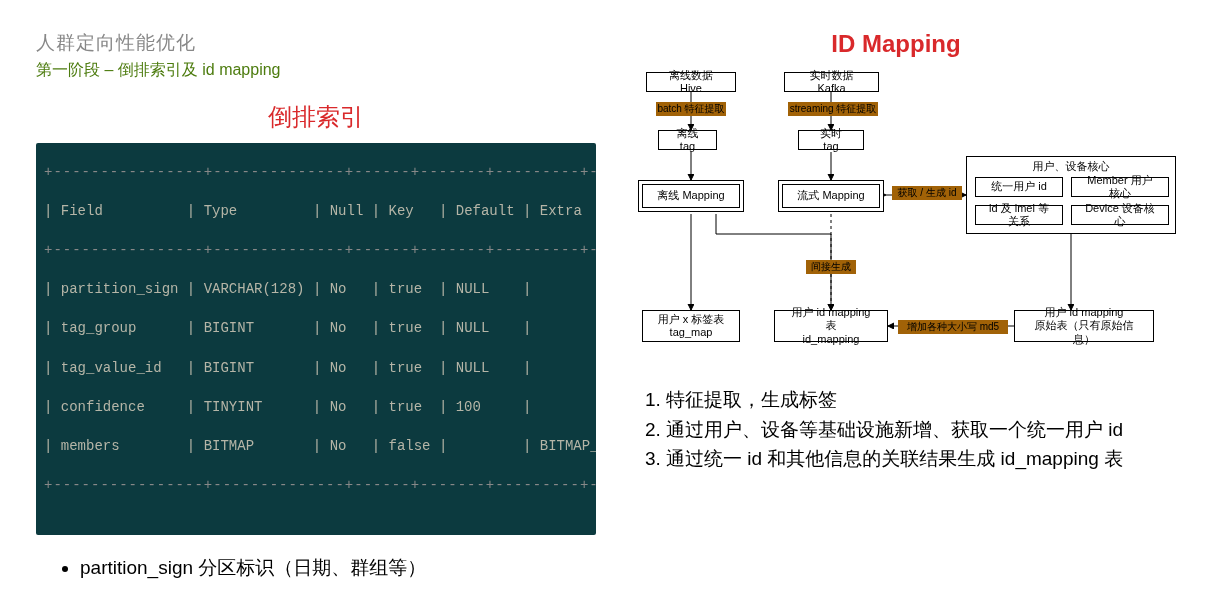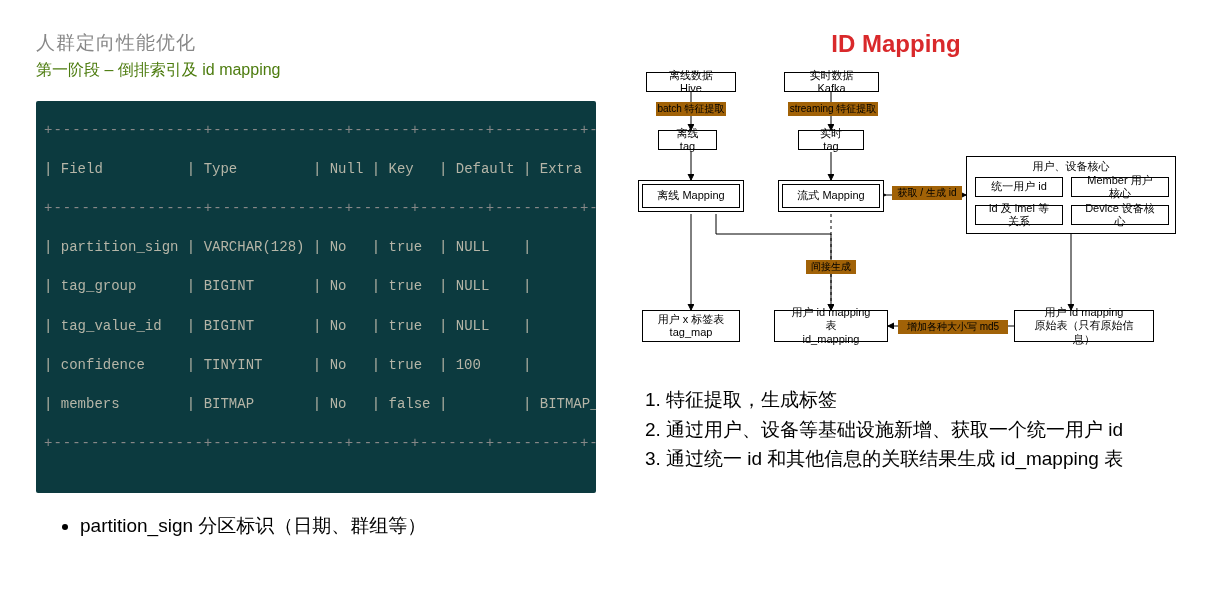--- a/index.html
+++ b/index.html
@@ -38,20 +38,21 @@
 svg.dsvg .dash { stroke-dasharray: 3 3; }
 svg.dsvg marker path { fill: #000; stroke: #000; }
 </style>
 </head>
 <body>
 
 <div class="slide">
   <div class="left-col">
     <div class="main-title">人群定向性能优化</div>
     <div class="sub-title">第一阶段 – 倒排索引及 id mapping</div>
+    <div class="section-heading">倒排索引</div>
 
     <div class="sql-table">
 <div class="row sql-hr">+----------------+--------------+------+-------+---------+--------------+</div>
 <div class="row">| <span>Field</span>          | <span>Type</span>         | <span>Null</span> | <span>Key</span>   | <span>Default</span> | <span>Extra</span>        |</div>
 <div class="row sql-hr">+----------------+--------------+------+-------+---------+--------------+</div>
 <div class="row">| <span>partition_sign</span> | <span>VARCHAR(128)</span> | <span>No</span>   | <span>true</span>  | <span>NULL</span>    |              |</div>
 <div class="row">| <span>tag_group</span>      | <span>BIGINT</span>       | <span>No</span>   | <span>true</span>  | <span>NULL</span>    |              |</div>
 <div class="row">| <span>tag_value_id</span>   | <span>BIGINT</span>       | <span>No</span>   | <span>true</span>  | <span>NULL</span>    |              |</div>
 <div class="row">| <span>confidence</span>     | <span>TINYINT</span>      | <span>No</span>   | <span>true</span>  | <span>100</span>     |              |</div>
 <div class="row">| <span>members</span>        | <span>BITMAP</span>       | <span>No</span>   | <span>false</span> |         | <span>BITMAP_UNION</span> |</div>

